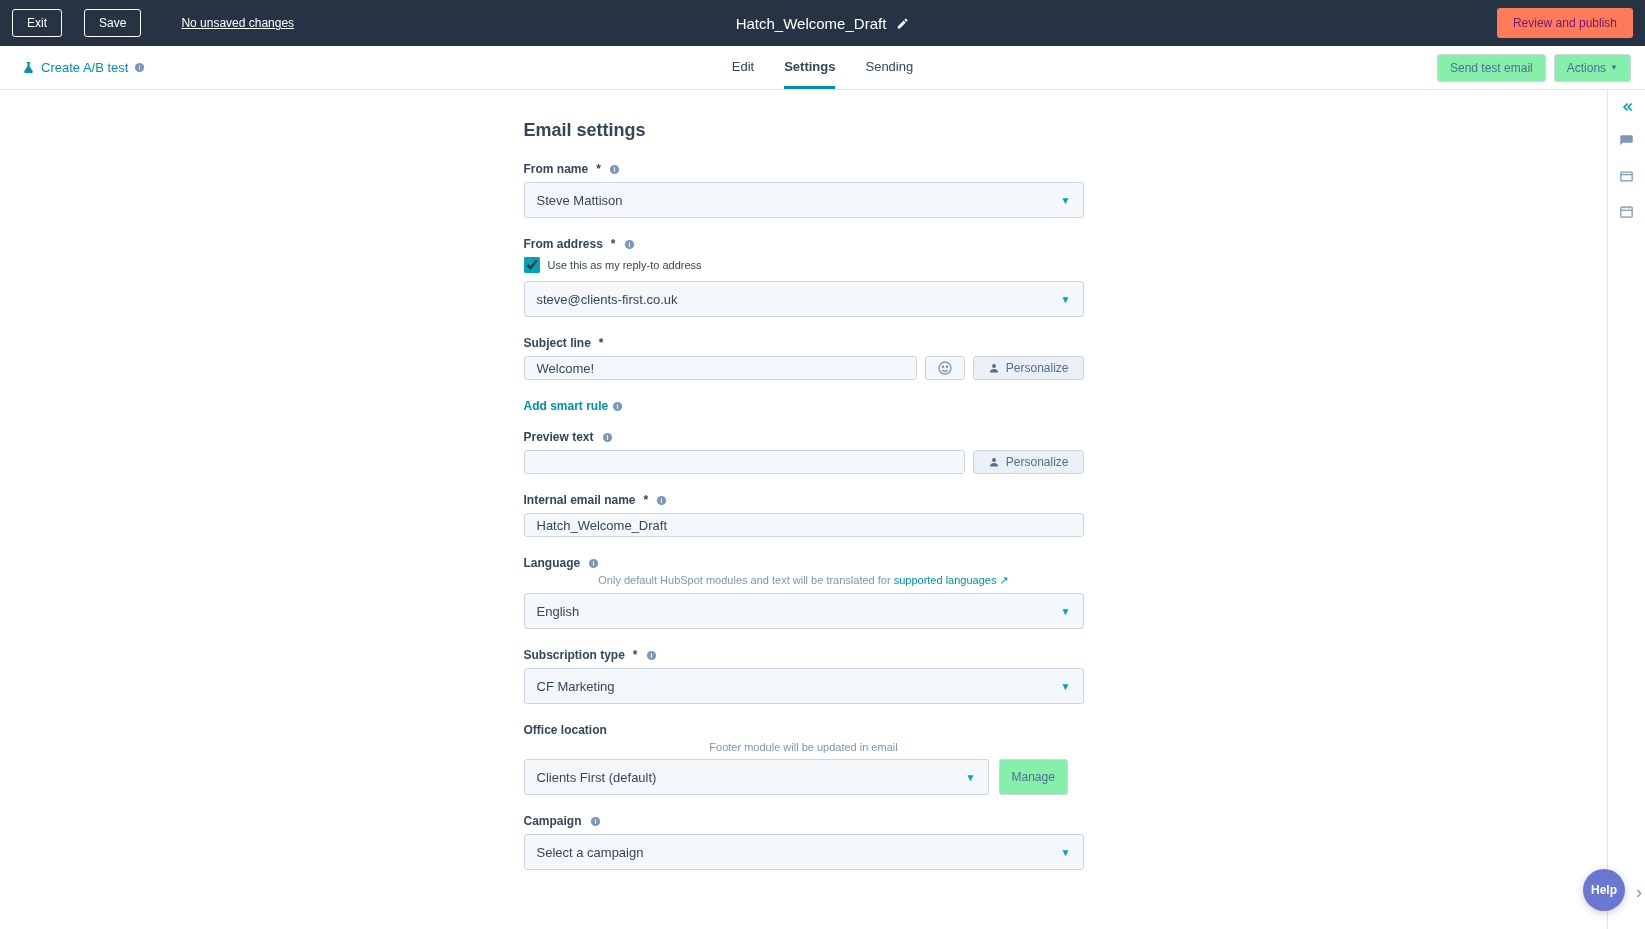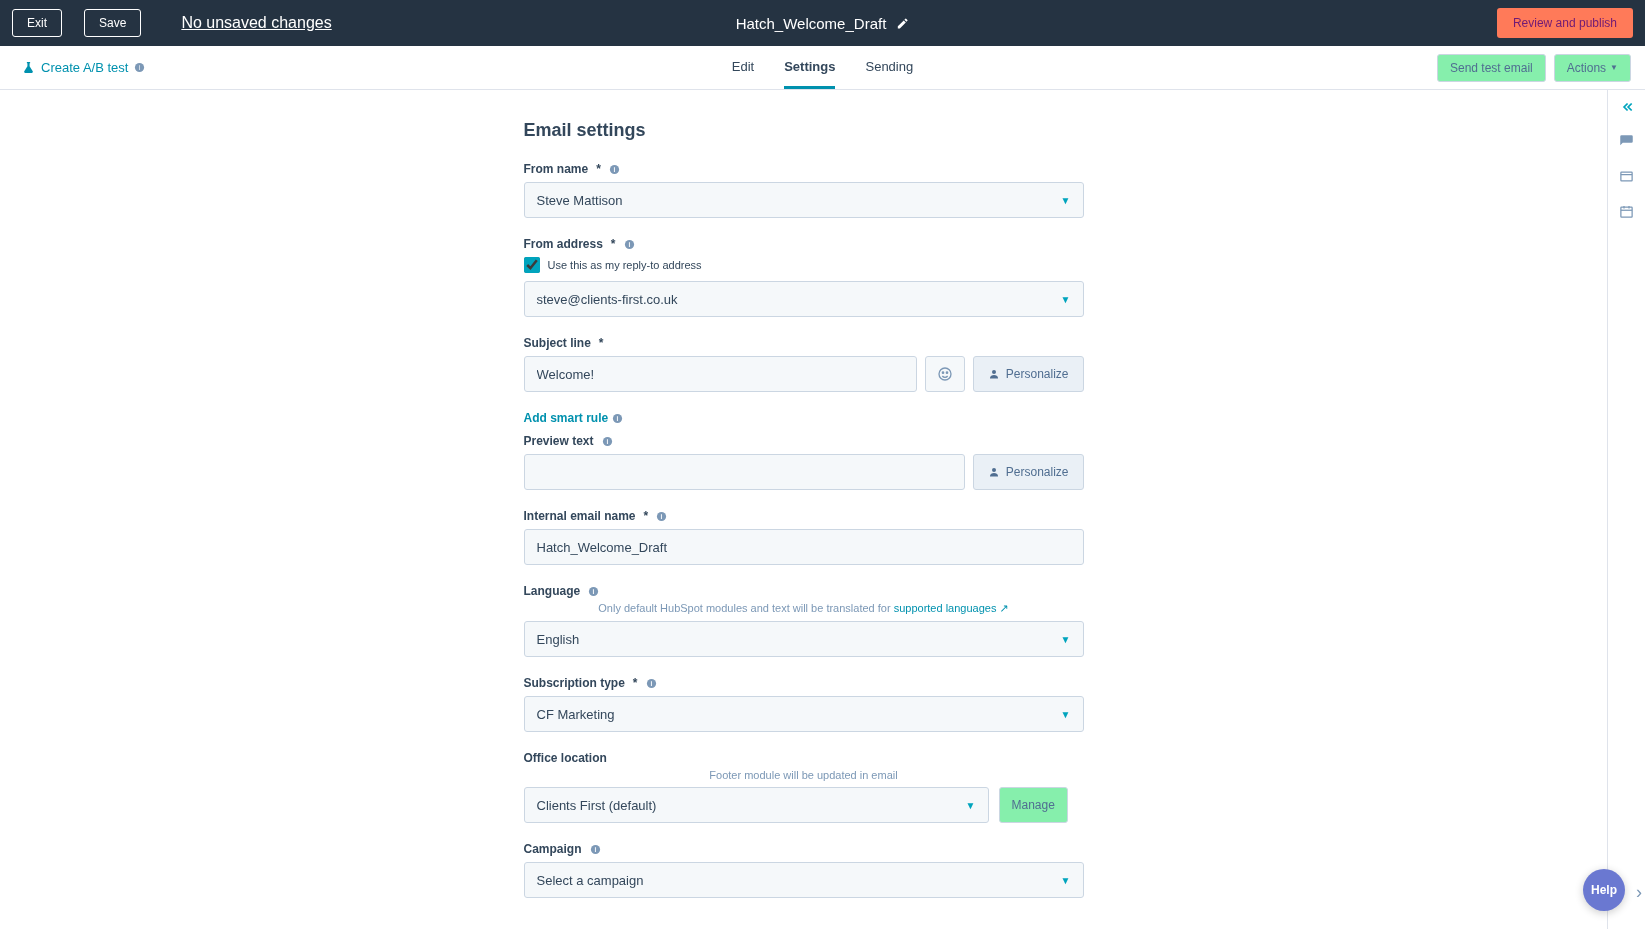--- a/index.html
+++ b/index.html
@@ -4,21 +4,21 @@
 <style>
 * { margin: 0; padding: 0; box-sizing: border-box; }
 body { font-family: -apple-system, BlinkMacSystemFont, "Segoe UI", Helvetica, Arial, sans-serif; font-size: 13px; color: #33475b; background: #fff; }
 
 
 .top-header { background: #253342; height: 46px; display: flex; align-items: center; padding: 0 12px; color: #fff; justify-content: space-between; }
 .top-left { display: flex; align-items: center; gap: 22px; }
 .btn-ghost { background: transparent; border: 1px solid #fff; color: #fff; padding: 6px 14px; font-size: 12px; cursor: pointer; border-radius: 3px; font-weight: 500;}
 .title-area { position: absolute; left: 50%; transform: translateX(-50%); display: flex; align-items: center; gap: 10px; color:#fff;}
 .title-area .title-text { font-size: 15px; font-weight: 500;}
-.unsaved { color: #fff; text-decoration: underline; font-size: 16px; margin-left: 18px;}
+.unsaved { color: #fff; text-decoration: underline; font-size: 12px; margin-left: 18px;}
 .btn-orange { background: #ff7a59; border: none; color: #701a75; padding: 8px 16px; font-size: 12px; cursor: pointer; border-radius: 3px; font-weight: 500;}
 
 
 .secondary-bar { border-bottom: 1px solid #dfe3eb; height: 44px; display: flex; align-items: center; position: relative; }
 .ab-test { position: absolute; left: 22px; color: #0091ae; font-size: 13px; font-weight: 500; display: flex; align-items: center; gap:6px;}
 .tabs { margin: 0 auto; display: flex; gap: 30px; height:100%; align-items:center;}
 .tab { font-size: 13px; color: #33475b; font-weight: 500; cursor: pointer; height:100%; display:flex; align-items:center; border-bottom: 3px solid transparent;}
 .tab.active { border-bottom-color: #0091ae; color: #33475b; font-weight: 600;}
 .right-actions { position: absolute; right: 14px; display: flex; gap: 8px;}
 .btn-light { background: #86efac; border: 1px solid #cbd6e2; color: #506e91; padding: 6px 12px; border-radius: 3px; font-size: 12px; cursor:pointer; font-weight:500; display:inline-flex; align-items:center; gap:4px;}
@@ -27,31 +27,31 @@
 .main-wrap { display: flex; }
 .content-area { flex: 1; padding: 30px 0 60px 0; overflow-y:auto; height: calc(929px - 46px - 44px);}
 .form-col { width: 560px; margin: 0 auto;}
 h3.page-title { font-size: 18px; font-weight: 600; margin-bottom: 20px;}
 .form-group { margin-bottom: 18px; }
 .form-label { font-size: 12px; font-weight: 600; color:#33475b; display: inline-flex; align-items:center; gap:8px; margin-bottom:6px;}
 .req { color:#33475b;}
 .infoicon { color:#7c98b6; font-size:11px; }
 .select-fake { background:#f5f8fa; border:1px solid #cbd6e2; border-radius:3px; height:36px; display:flex; align-items:center; padding:0 12px; font-size:13px; color:#33475b; position:relative; cursor:pointer;}
 .select-fake .caret { position:absolute; right:12px; color:#00a4bd; font-size:10px;}
-.input-plain { background:#f5f8fa; border:1px solid #cbd6e2; border-radius:3px; height:36px; width:100%; padding:0 12px; font-size:13px; color:#33475b;}
+.input-plain { background:#f5f8fa; border:1px solid #cbd6e2; border-radius:3px; height:24px; width:100%; padding:0 12px; font-size:13px; color:#33475b;}
 .checkbox-row { display:flex; align-items:center; gap:8px; margin-bottom:8px;}
 .checkbox-row input[type=checkbox]{ width:16px; height:16px; accent-color:#00a4bd;}
 .checkbox-row label{ font-size:11px; color:#33475b;}
 .help-text { font-size:11px; color:#7c98b6; margin-top:4px;}
 .help-text a, .link-text { color:#0091ae; text-decoration:none; font-weight:500;}
 .row-flex { display:flex; gap:8px; align-items:stretch;}
 .row-flex .input-plain{ flex:1;}
 .smiley-btn { width:40px; background:#f5f8fa; border:1px solid #cbd6e2; border-radius:3px; display:flex; align-items:center; justify-content:center; color:#7c98b6; cursor:pointer;}
 .pers-btn { background:#eaf0f6; border:1px solid #cbd6e2; border-radius:3px; padding:0 14px; display:flex; align-items:center; gap:6px; color:#506e91; font-size:12px; font-weight:500; cursor:pointer;}
-.smart-rule { color:#0091ae; font-size:12px; font-weight:600; margin-top:-4px; margin-bottom:8px; display:inline-flex; gap:4px; align-items:center;}
+.smart-rule { color:#0091ae; font-size:12px; font-weight:600; margin-top:-4px; margin-bottom:16px; display:inline-flex; gap:4px; align-items:center;}
 .sub-help { font-size:11px; color:#7c98b6; margin-bottom:6px; margin-top:-2px;text-align:center;}
 .row-with-btn { display:flex; gap:10px;}
 .row-with-btn .select-fake{flex:1;}
 
 
 .right-rail { width: 38px; border-left:1px solid #dfe3eb; background:#fff; display:flex; flex-direction:column; align-items:center; gap:20px; padding-top:10px;}
 .right-rail .rail-icon { color:#7c98b6; font-size:14px; cursor:pointer;}
 .collapse-icon { color:#00a4bd; font-size:14px;}
 
 

